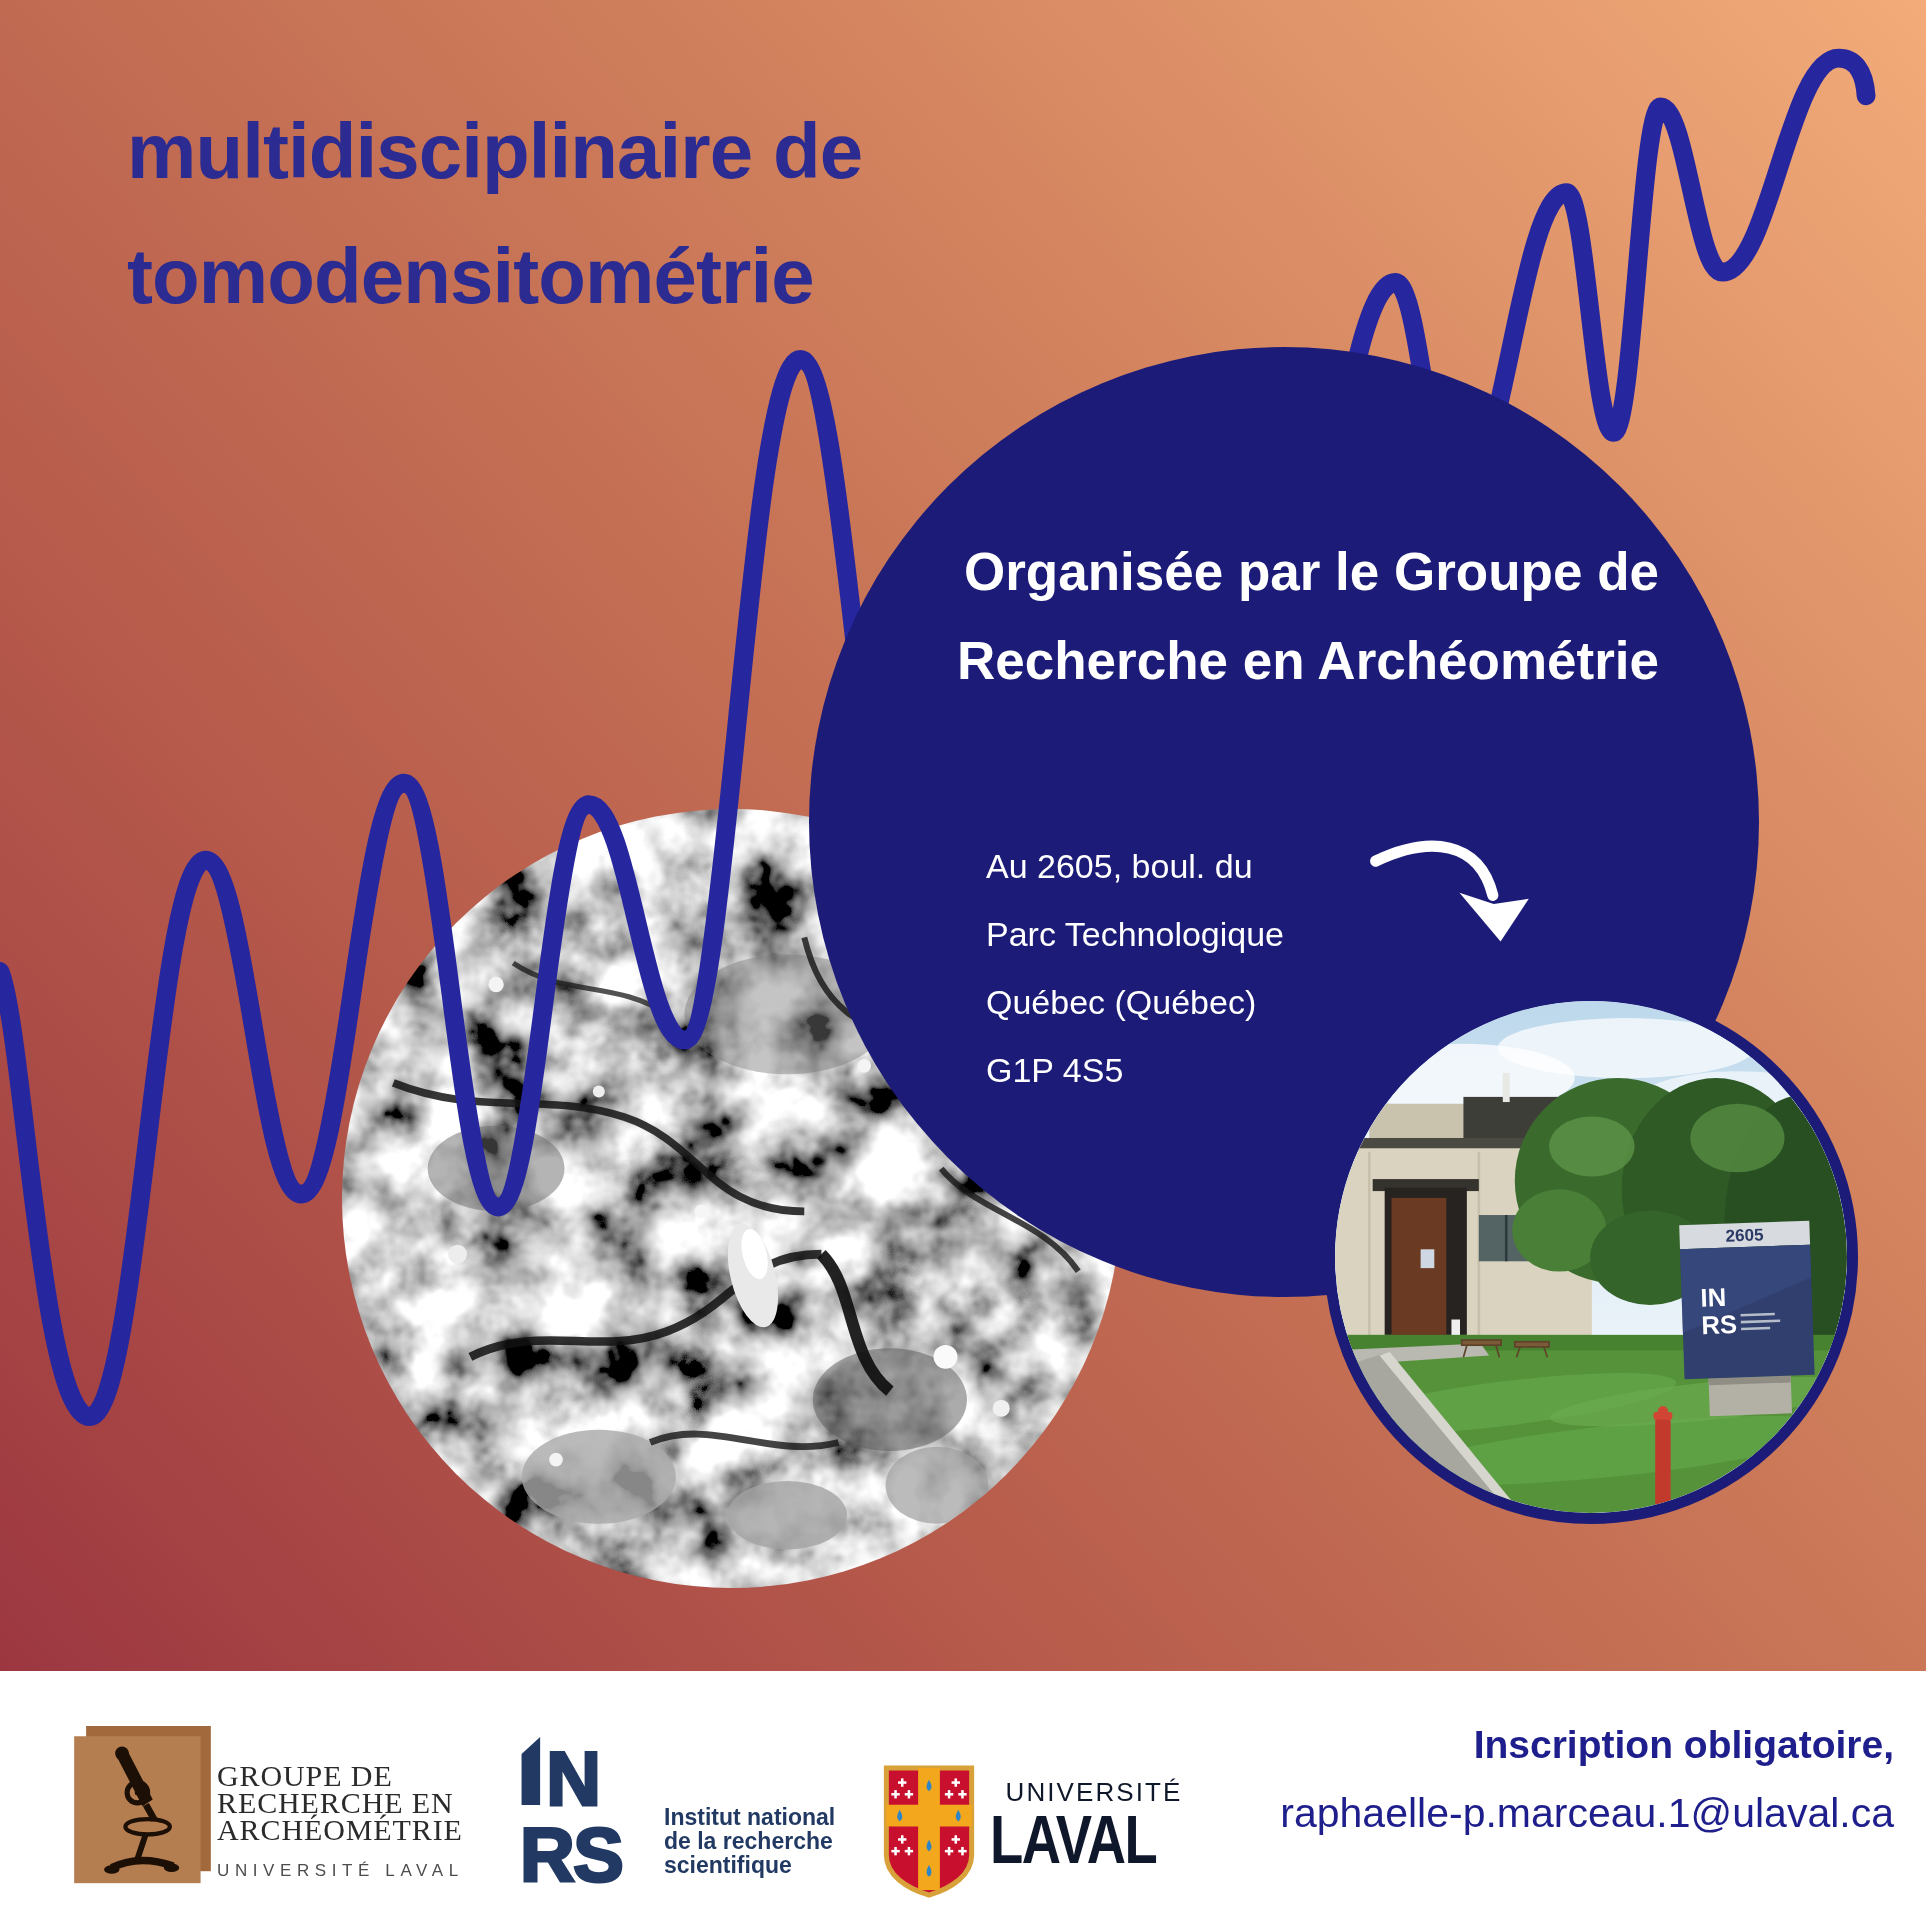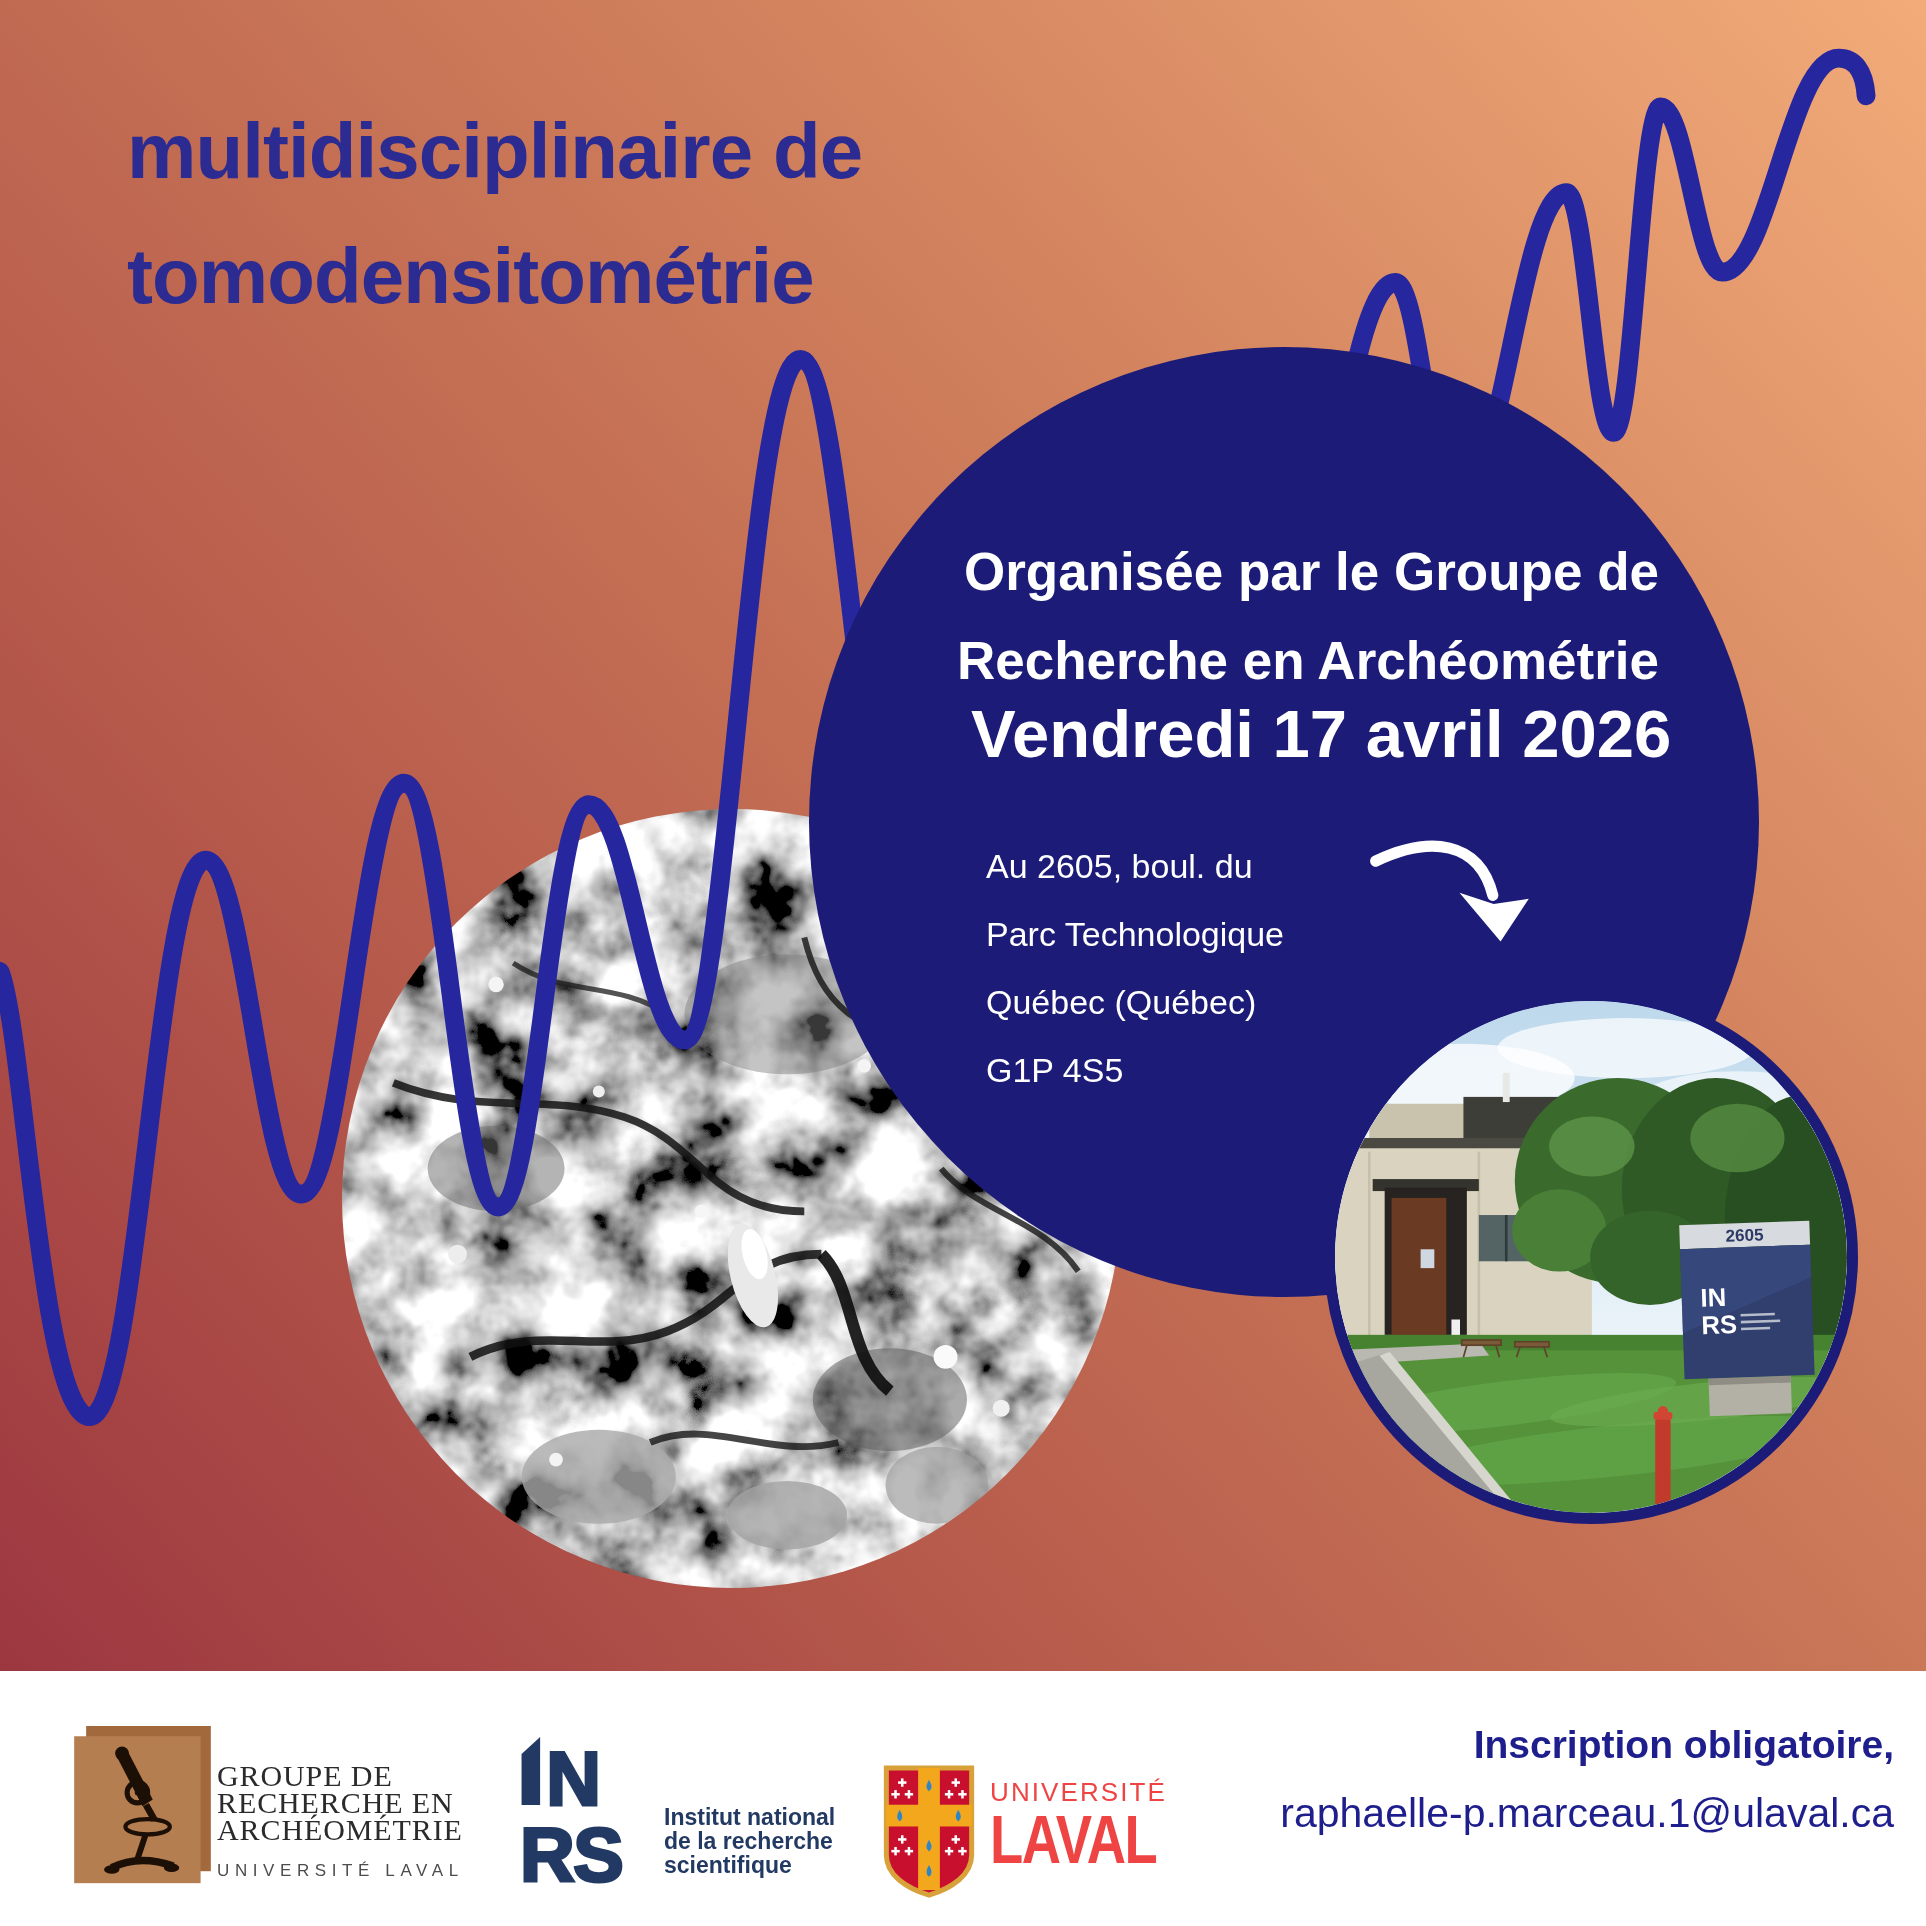--- a/index.html
+++ b/index.html
@@ -27,21 +27,21 @@
           background:#ffffff;z-index:10;}
   .gra-logo{position:absolute;left:74px;top:55px;}
   .gra-text{position:absolute;left:217px;top:91px;font-family:"Liberation Serif",serif;
             color:#2b2b2b;font-size:30px;line-height:27px;letter-spacing:0.9px;}
   .gra-sub{margin-top:14px;font-family:"Liberation Sans",sans-serif;font-size:17px;
            letter-spacing:5.6px;color:#4d4d4d;}
   .inrs-mark{position:absolute;left:520px;top:55px;}
   .inrs-name{position:absolute;left:664px;top:134px;color:#223a63;font-weight:bold;
              font-size:23px;line-height:24px;}
   .ul-crest{position:absolute;left:883px;top:92px;}
-  .ul-name{position:absolute;left:990px;top:106px;color:#ef4444;}
+  .ul-name{position:absolute;left:990px;top:106px;color:#0f172a;text-align:center;}
   .ul-univ{font-size:26px;letter-spacing:2.1px;font-weight:400;}
   .ul-laval{font-size:68px;font-weight:bold;letter-spacing:-1.7px;line-height:57px;
             transform:scaleX(.8);transform-origin:left;margin-top:3.4px;}
   .reg{position:absolute;left:1192px;top:50px;width:702px;text-align:right;
        color:#1e1e8c;}
   .reg-b{font-size:39px;font-weight:bold;line-height:47px;}
   .reg-email{font-size:41px;font-weight:400;margin-top:22px;}
 </style>
 </head>
 <body>
@@ -118,21 +118,20 @@
   <div class="title">
     <div>multidisciplinaire de</div>
     <div>tomodensitométrie</div>
   </div>
 
   <div class="org">
     <div>Organisée par le Groupe de</div>
     <div>Recherche en Archéométrie</div>
   </div>
 
-  <div class="date">Vendredi 17 avril 2026</div>
 
   <div class="addr">
     <div>Au 2605, boul. du</div>
     <div>Parc Technologique</div>
     <div>Québec (Québec)</div>
     <div>G1P 4S5</div>
   </div>
 
   <svg class="arrow" width="1926" height="1926" viewBox="0 0 2250 2250">
     <path d="M 1607 1006 C 1670 976, 1728 982, 1744 1046" fill="none" stroke="#ffffff" stroke-width="13" stroke-linecap="round"></path>

